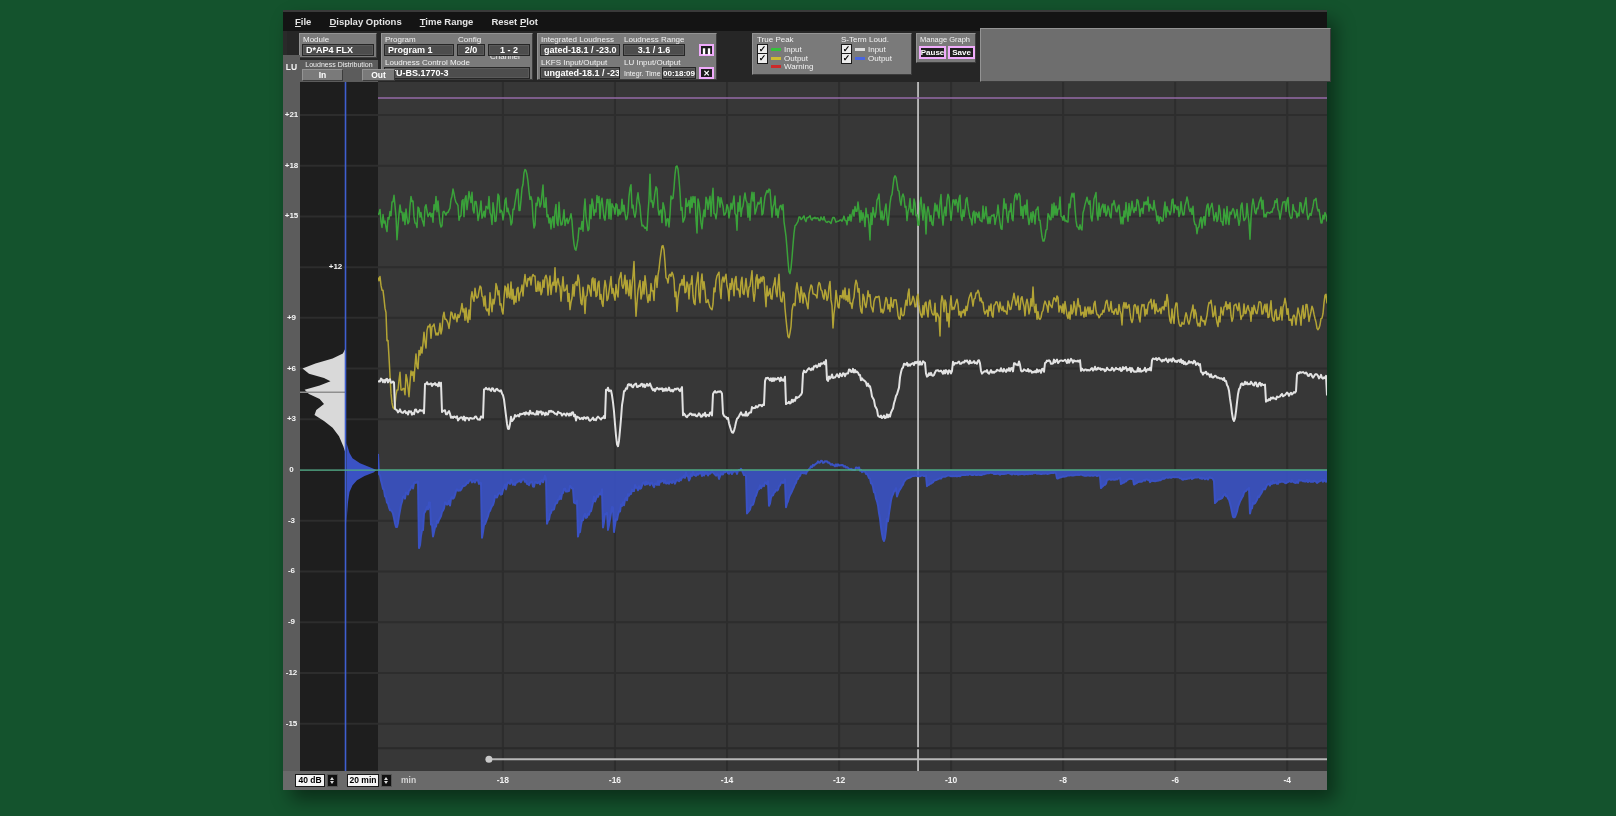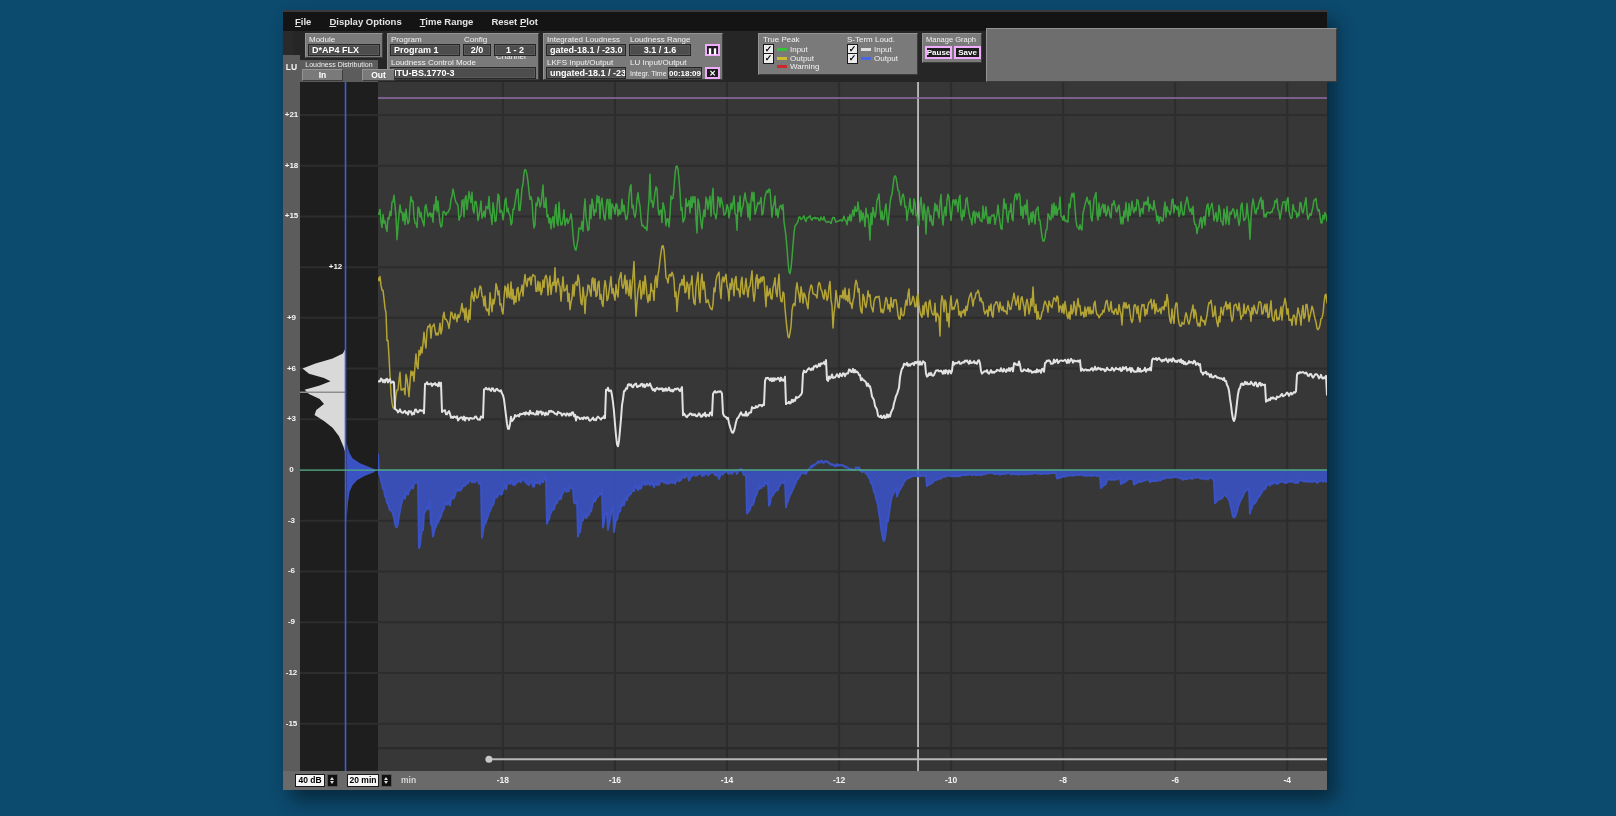--- a/index.html
+++ b/index.html
@@ -1,24 +1,24 @@
 <!DOCTYPE html>
 <html><head>
 <meta charset="utf-8">
 <style>
   html,body{margin:0;padding:0;background:#ffffff;}
-  .stage{position:relative;width:1616px;height:816px;background:#0c4a6e;overflow:hidden;
+  .stage{position:relative;width:1616px;height:816px;background:#14532d;overflow:hidden;
          font-family:"Liberation Sans",sans-serif;}
   .window{position:absolute;left:283px;top:10px;width:1044px;height:780px;background:#2a2a2a;
           box-shadow:8px 10px 18px rgba(0,0,0,.45);}
   .menubar{position:absolute;left:0;top:0;width:100%;height:21px;background:#141414;
            display:flex;align-items:center;gap:18px;padding-left:12px;box-sizing:border-box;
            border-top:2px solid #3a3a3a;}
   .menu-item{color:#e4e4e4;font-size:9.5px;font-weight:bold;cursor:default;white-space:nowrap;}
-  .toolbar{position:absolute;left:10px;top:21px;width:100%;height:51px;background:#262626;}
+  .toolbar{position:absolute;left:4px;top:21px;width:100%;height:51px;background:#262626;}
   .panel{position:absolute;background:#7a7a7a;border:1px solid #949494;border-bottom-color:#3c3c3c;
          border-right-color:#3c3c3c;box-sizing:border-box;}
   .plabel{position:absolute;font-size:8px;color:#f2f2f2;white-space:nowrap;letter-spacing:0;}
   .inset{position:absolute;background:#4d4d4d;border:1px solid #262626;color:#fff;font-size:9px;
          font-weight:bold;box-sizing:border-box;display:flex;align-items:center;padding:0 3px;
          overflow:hidden;white-space:nowrap;box-shadow:inset 0 0 0 1px rgba(255,255,255,.08);}
   .inset.center{justify-content:center;padding:0;}
   .inset .rt{margin-left:auto;}
   .btn{position:absolute;background:#1d1d1d;border:2px solid #f0abfc;color:#fff;font-size:8px;
        font-weight:bold;display:flex;align-items:center;justify-content:center;box-sizing:border-box;

